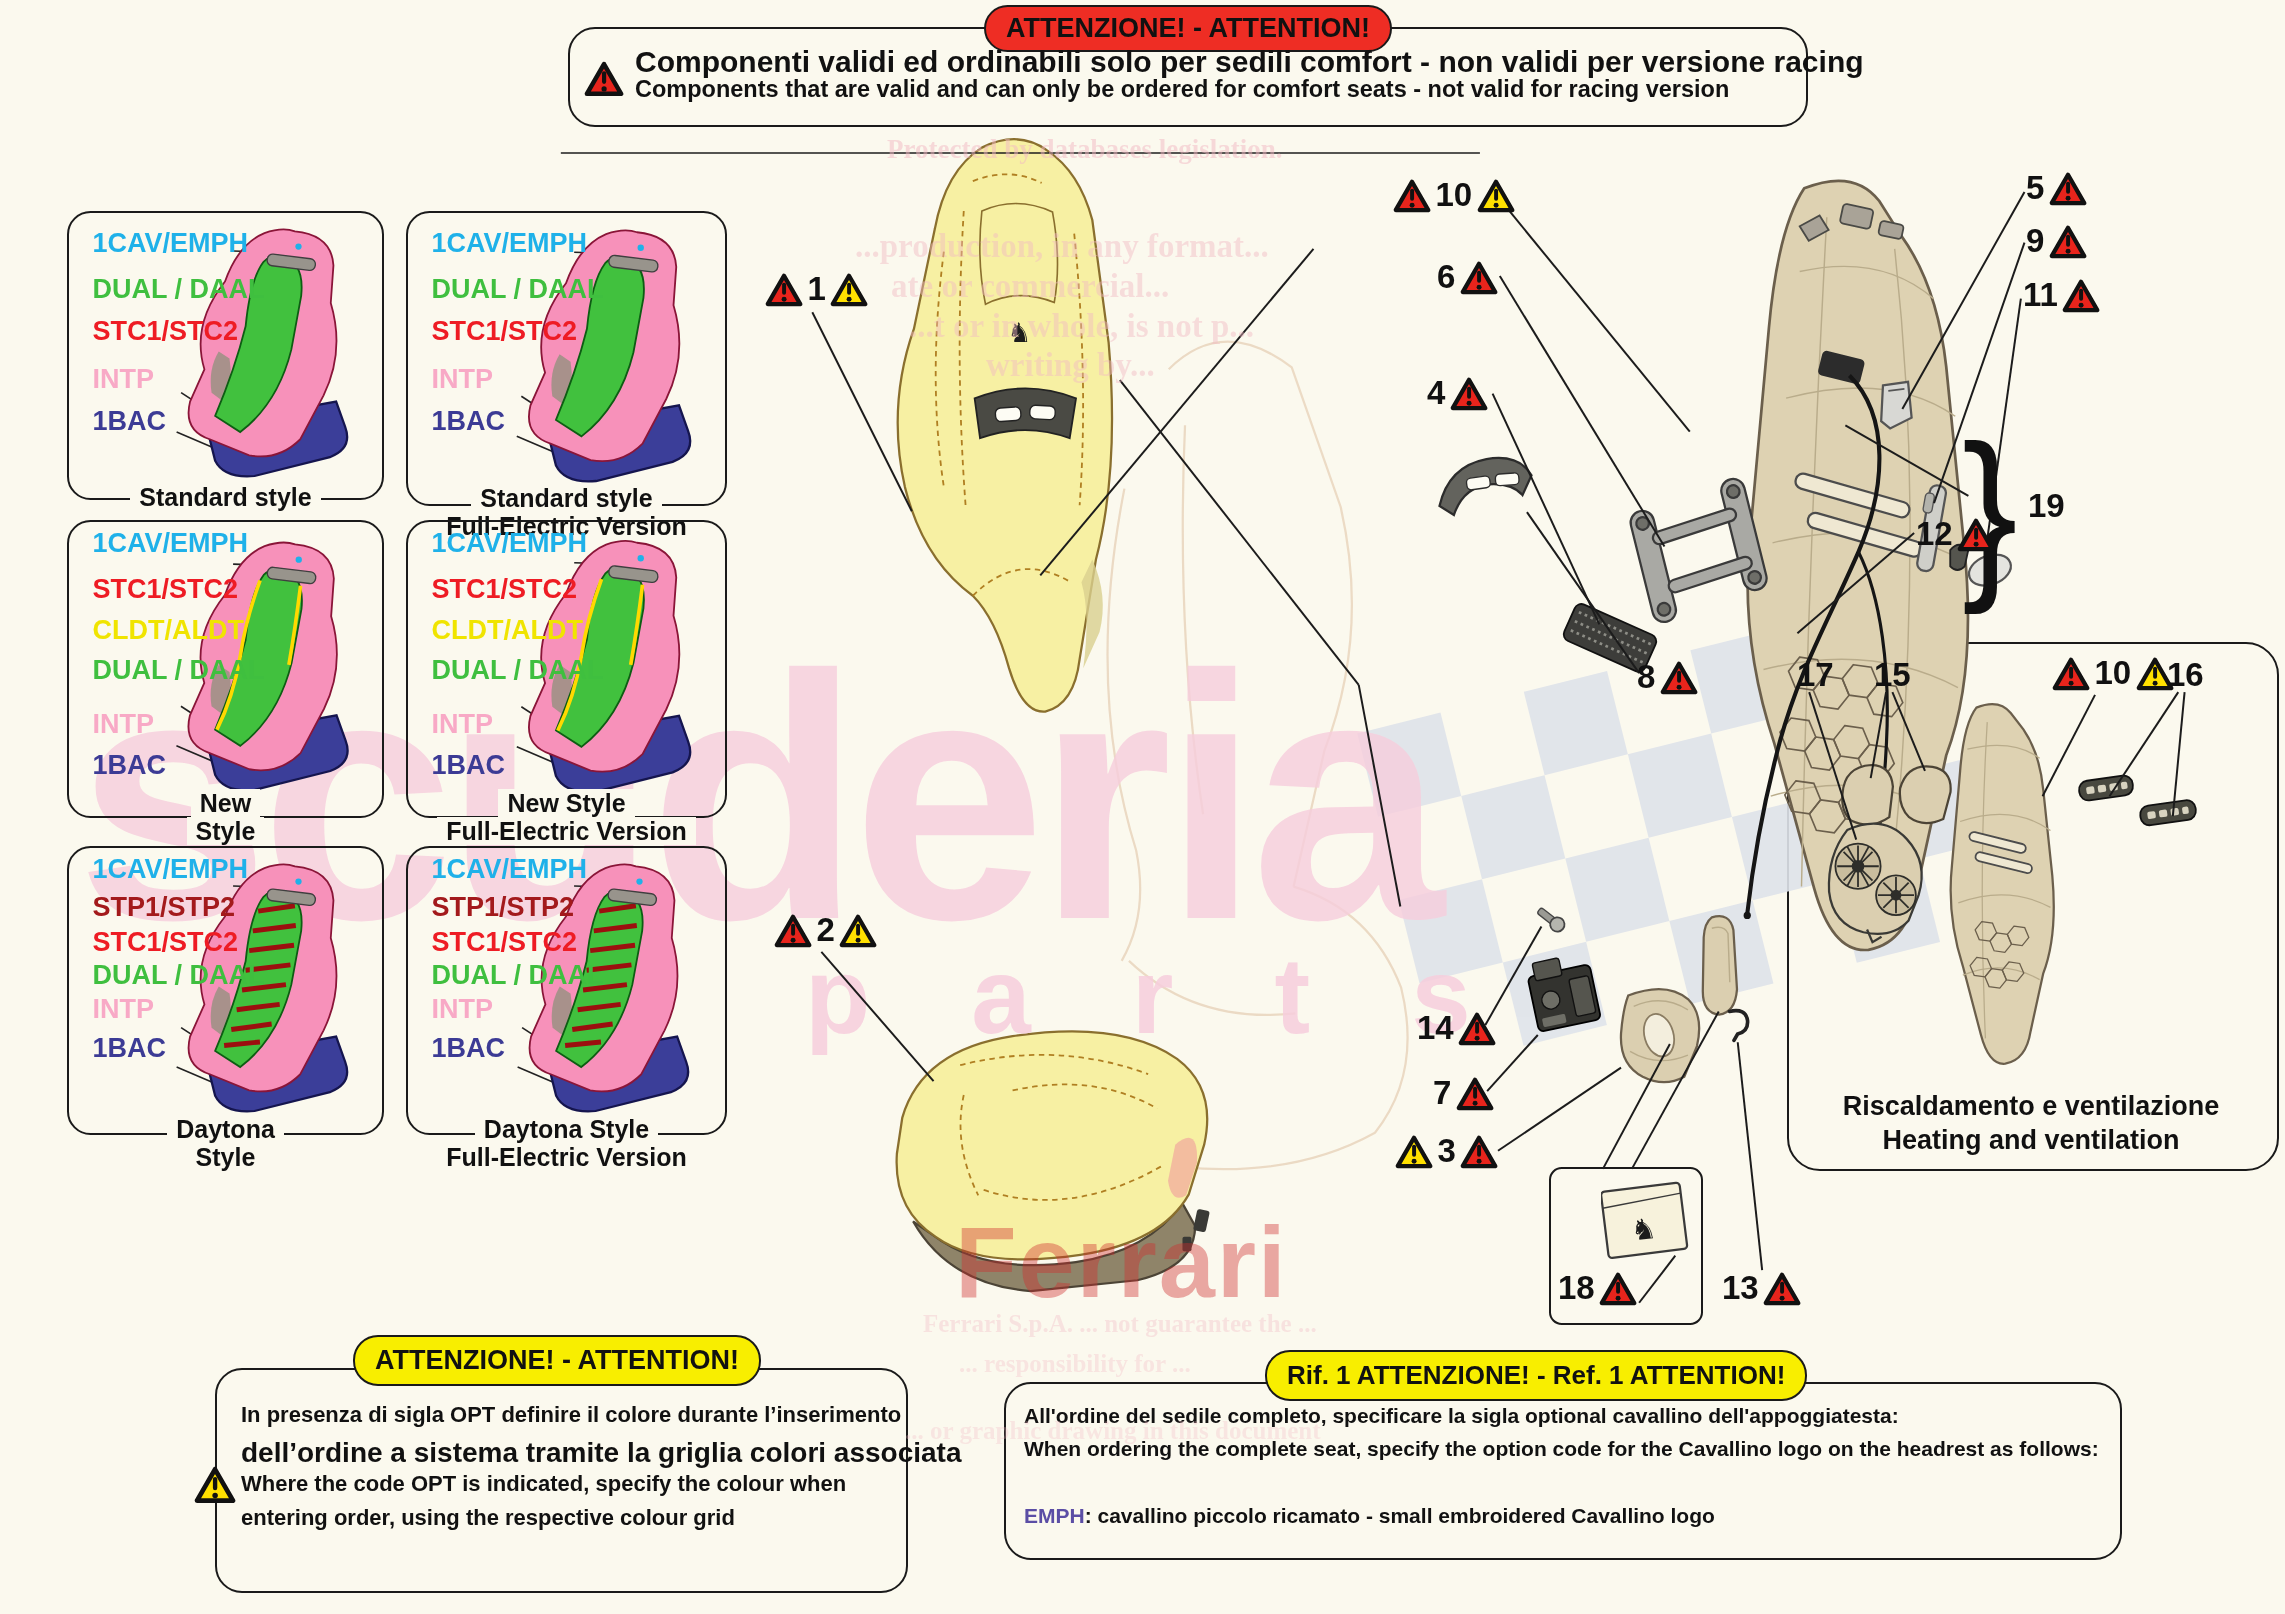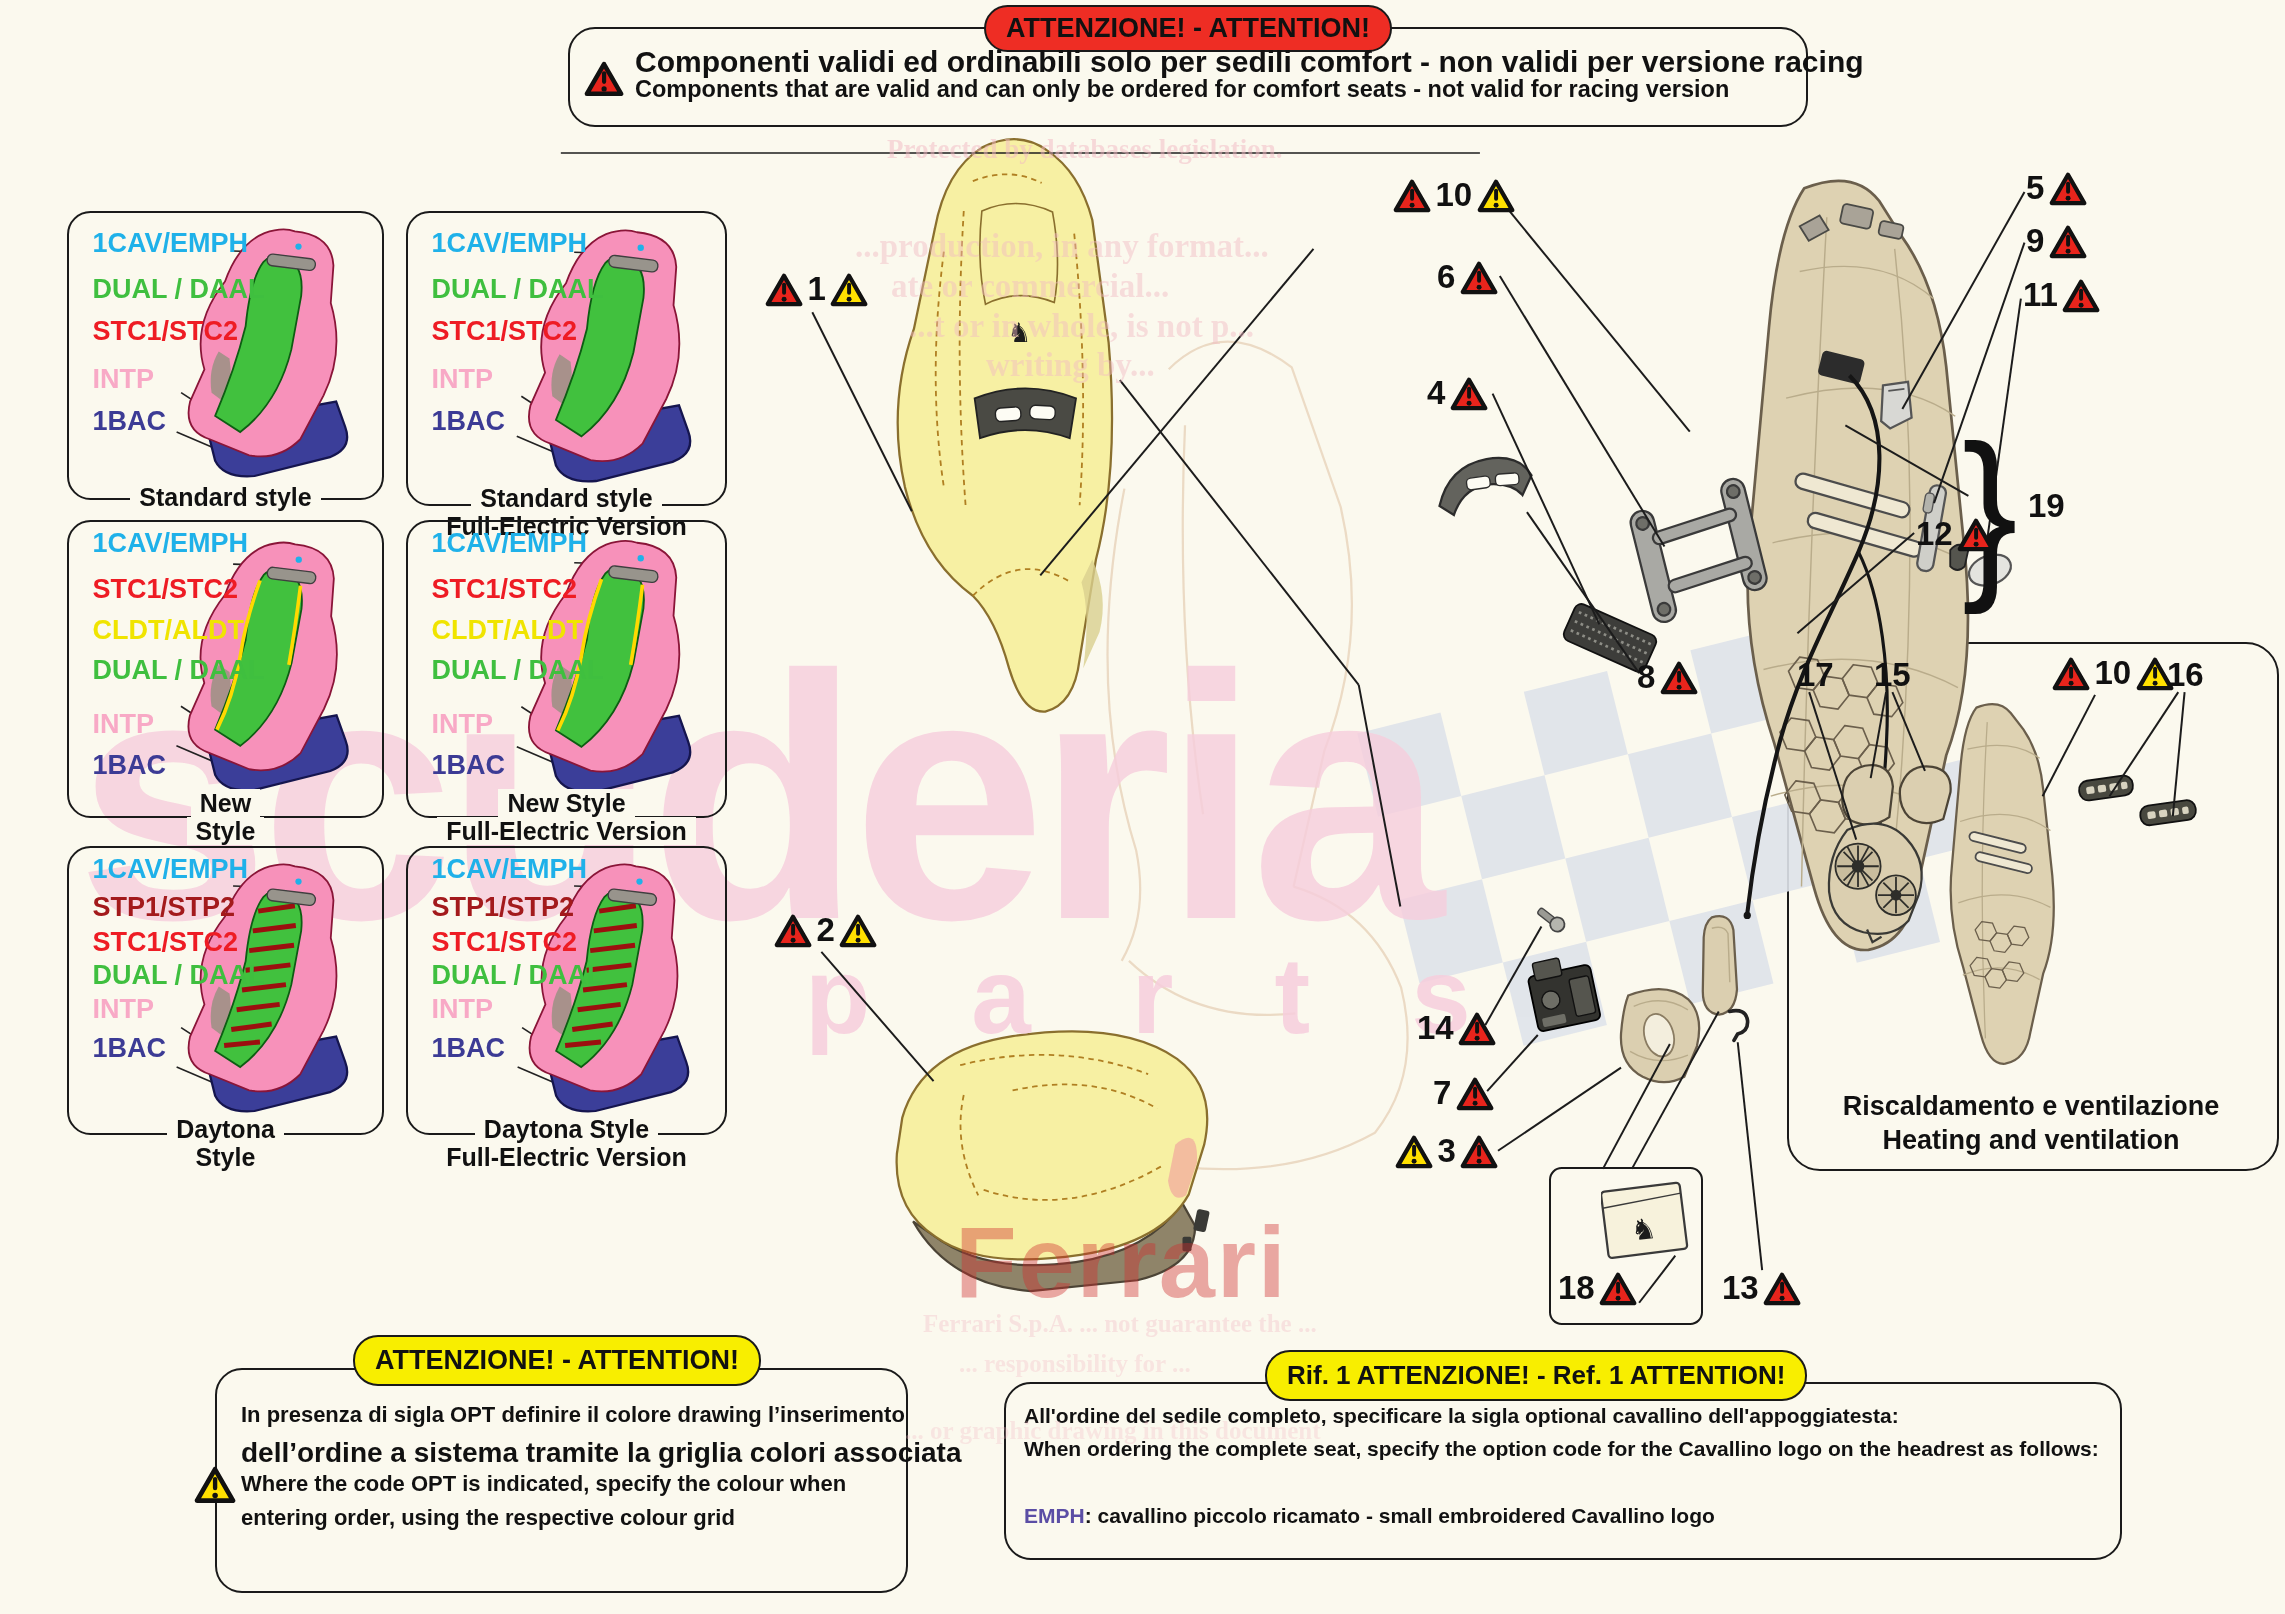--- a/index.html
+++ b/index.html
@@ -763,21 +763,21 @@
     <span class="num">16</span>
   </div>
 
   <div class="obox" style="left:215px;top:1368px;width:689px;height:221px"></div>
   <div class="pill yel" style="left:353px;top:1335px;height:47px">
     <span>ATTENZIONE! - ATTENTION!</span>
   </div>
   <svg class="abs" style="left:194px;top:1465px;z-index:23" width="42" height="39" viewBox="0 0 46 43">
       <use href="#tri-y"></use>
     </svg>
-  <div class="txt" style="left:241px;top:1402px;font-size:22px">In presenza di sigla OPT definire il colore drawing l’inserimento</div>
+  <div class="txt" style="left:241px;top:1402px;font-size:22px">In presenza di sigla OPT definire il colore durante l’inserimento</div>
   <div class="txt" style="left:241px;top:1437px;font-size:28px">dell’ordine a sistema tramite la griglia colori associata</div>
   <div class="txt" style="left:241px;top:1471px;font-size:22px">Where the code OPT is indicated, specify the colour when</div>
   <div class="txt" style="left:241px;top:1505px;font-size:22px">entering order, using the respective colour grid</div>
 
   <div class="obox" style="left:1004px;top:1382px;width:1114px;height:174px"></div>
   <div class="pill yel" style="left:1265px;top:1350px;height:47px;font-size:26px">
     <span>Rif. 1 ATTENZIONE! - Ref. 1 ATTENTION!</span>
   </div>
   <div class="txt" style="left:1024px;top:1404px;font-size:21px">All'ordine del sedile completo, specificare la sigla optional cavallino dell'appoggiatesta:</div>
   <div class="txt" style="left:1024px;top:1437px;font-size:21px">When ordering the complete seat, specify the option code for the Cavallino logo on the headrest as follows:</div>

